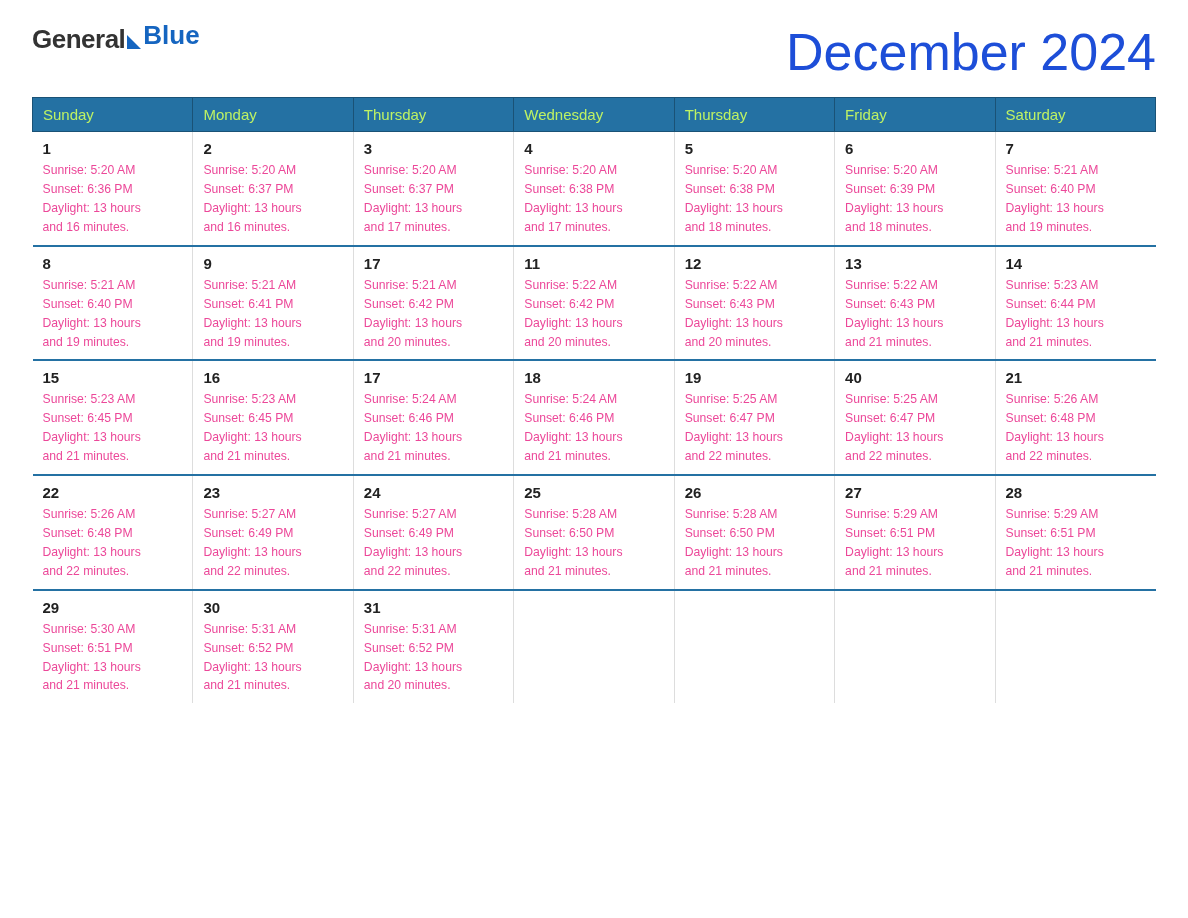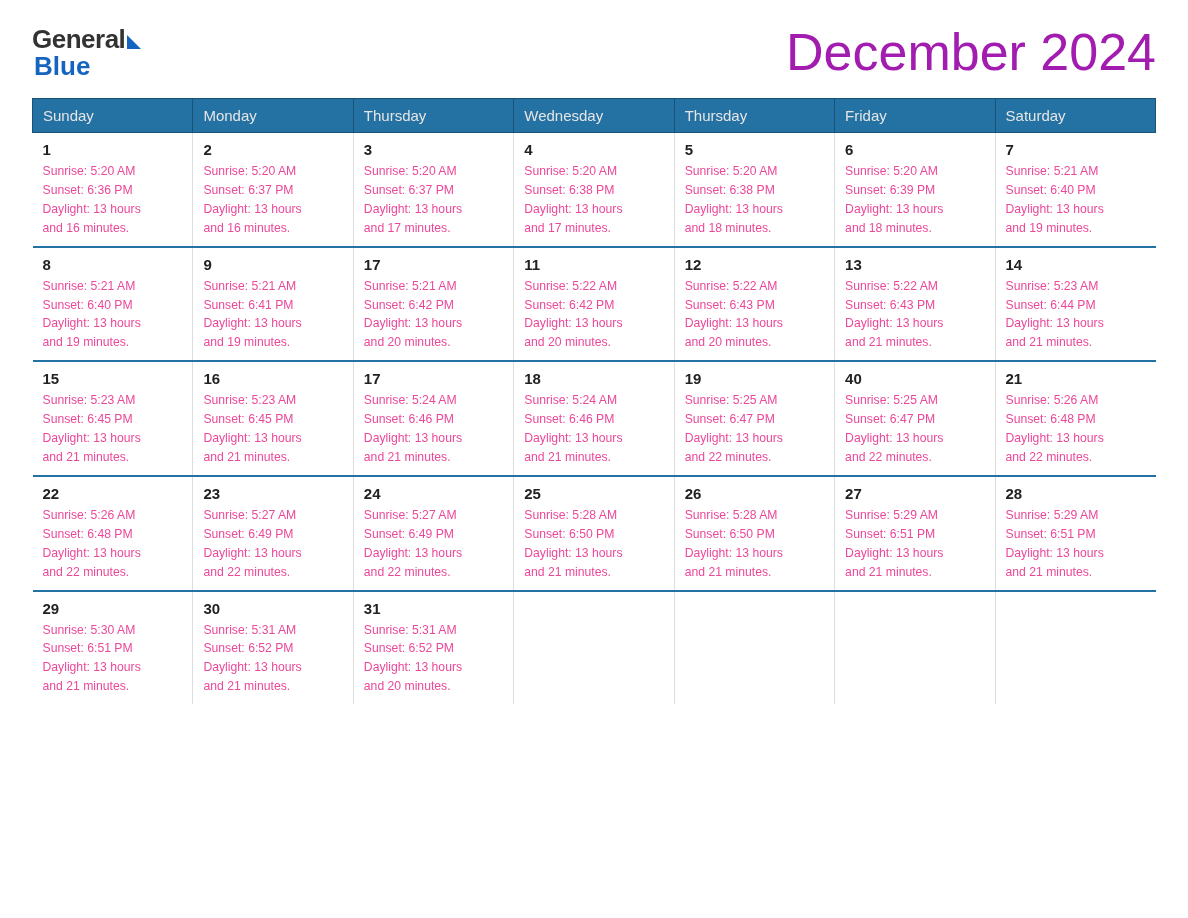--- a/index.html
+++ b/index.html
@@ -11,21 +11,21 @@
       min-height: 918px;
     }
     .header {
       display: flex;
       justify-content: space-between;
       align-items: flex-start;
       margin-bottom: 16px;
     }
     .logo {
       display: flex;
-      flex-direction: column;
+      flex-direction: row;
       align-items: flex-start;
     }
     .logo-top {
       display: flex;
       align-items: center;
     }
     .logo-general {
       font-size: 26px;
       font-weight: bold;
       color: #333;
@@ -46,38 +46,38 @@
       color: #1565c0;
       margin-top: -4px;
       padding-left: 2px;
     }
     .title-block {
       text-align: right;
     }
     .title-month {
       font-size: 52px;
       font-weight: normal;
-      color: #a21caf;
+      color: #1d4ed8;
       line-height: 1.1;
     }
     .title-location {
       font-size: 22px;
       color: #444;
       margin-top: 4px;
     }
     table {
       width: 100%;
       border-collapse: collapse;
       table-layout: fixed;
     }
     thead tr {
       background-color: #2471a3;
     }
     thead th {
-      color: #e5e5e5;
+      color: #bef264;
       font-size: 15px;
       font-weight: normal;
       padding: 8px 10px;
       text-align: left;
       border: 1px solid #1a5276;
     }
     tbody tr {
       border-bottom: 2px solid #2471a3;
     }
     tbody td {

